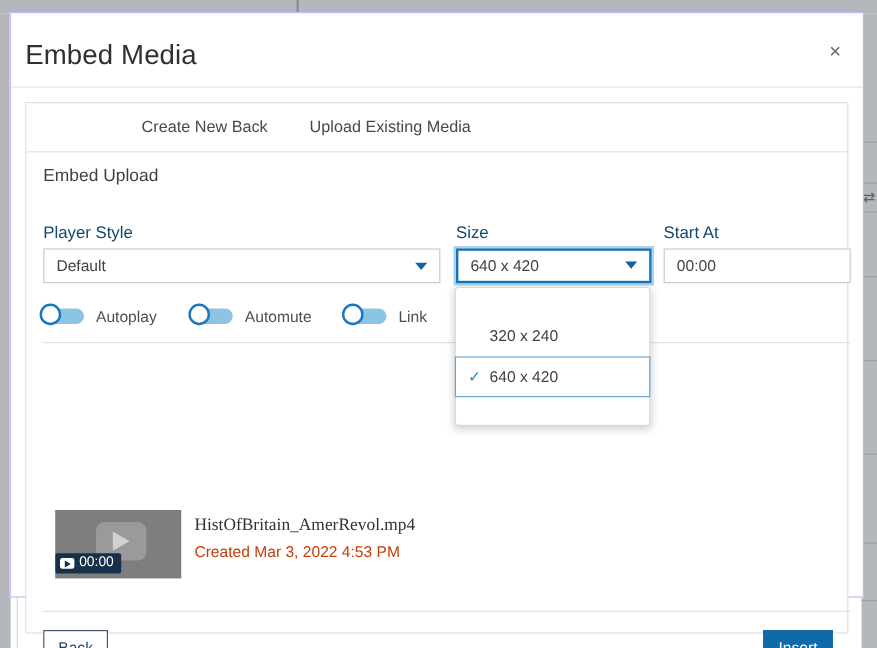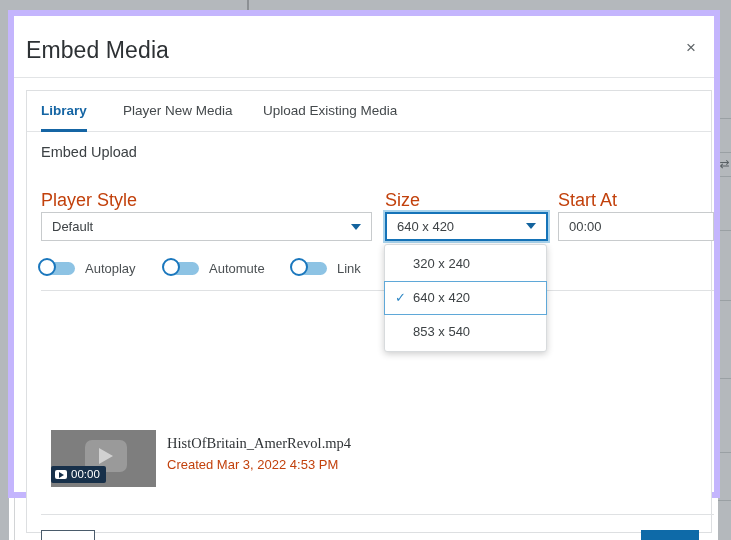--- a/index.html
+++ b/index.html
@@ -50,21 +50,21 @@
     position: absolute; left: 719px; top: 155px; width: 11px; height: 18px;
     color: #5a6165; font-size: 12px; line-height: 18px; text-align: center;
   }
 
   
   .modal {
     position: absolute;
     left: 8px; top: 10px;
     width: 712px; height: 488px;
     background: #ffffff;
-    border: 6px solid #c4b5fd;
+    border: 1px solid #c4b5fd;
     box-sizing: border-box;
   }
   .modal-header {
     position: relative;
     height: 62px;
     border-bottom: 1px solid #e2e4e6;
     box-sizing: border-box;
   }
   .modal-title {
     position: absolute;
@@ -126,22 +126,22 @@
 
   .section-title {
     position: absolute;
     left: 14px; top: 12px;
     font-size: 14.5px;
     color: #3c4144;
   }
 
   .field-label {
     position: absolute;
-    font-size: 18px;
-    color: #c2410c;
+    font-size: 14px;
+    color: #0c4a6e;
   }
 
   .select-box {
     position: absolute;
     height: 29px;
     box-sizing: border-box;
     background: #ffffff;
     border: 1px solid #c8cbcd;
     cursor: pointer;
     text-align: right;
@@ -183,21 +183,21 @@
 
   
   .dropdown {
     position: absolute;
     left: 370px; top: 228px;
     width: 163px;
     background: #ffffff;
     border: 1px solid #d8dbdd;
     border-radius: 3px;
     box-shadow: 0 2px 7px rgba(0,0,0,0.20);
-    padding: 2px 0;
+    padding: 23px 0;
     z-index: 40;
     box-sizing: border-box;
   }
   .dd-item {
     position: relative;
     height: 34px;
     line-height: 34px;
     font-size: 13px;
     color: #3d4245;
     padding-left: 28px;
@@ -367,26 +367,22 @@
   <div class="modal">
 
     <div class="modal-header">
       <div class="modal-title">Embed Media</div>
       <button class="close-btn">×</button>
     </div>
 
     <div class="inner-card">
 
       <div class="tabs">
-        <div class="tab active" style="left:14px">
-          <span>Library</span>
-          <div class="tab-underline"></div>
-        </div>
         <div class="tab" style="left:96px">
-          <span>Player New Media</span>
+          <span>Create New Back</span>
         </div>
         <div class="tab" style="left:236px">
           <span>Upload Existing Media</span>
         </div>
       </div>
 
       <div class="card-body">
 
         <div class="section-title">Embed Upload</div>
 
@@ -449,19 +445,16 @@
     </div>
 
     <div class="dropdown">
       <div class="dd-item">
         <span>320 x 240</span>
       </div>
       <div class="dd-item selected">
         <span class="dd-check">✓</span>
         <span>640 x 420</span>
       </div>
-      <div class="dd-item">
-        <span>853 x 540</span>
-      </div>
     </div>
 
   </div>
 </div>
 
 </body></html>

